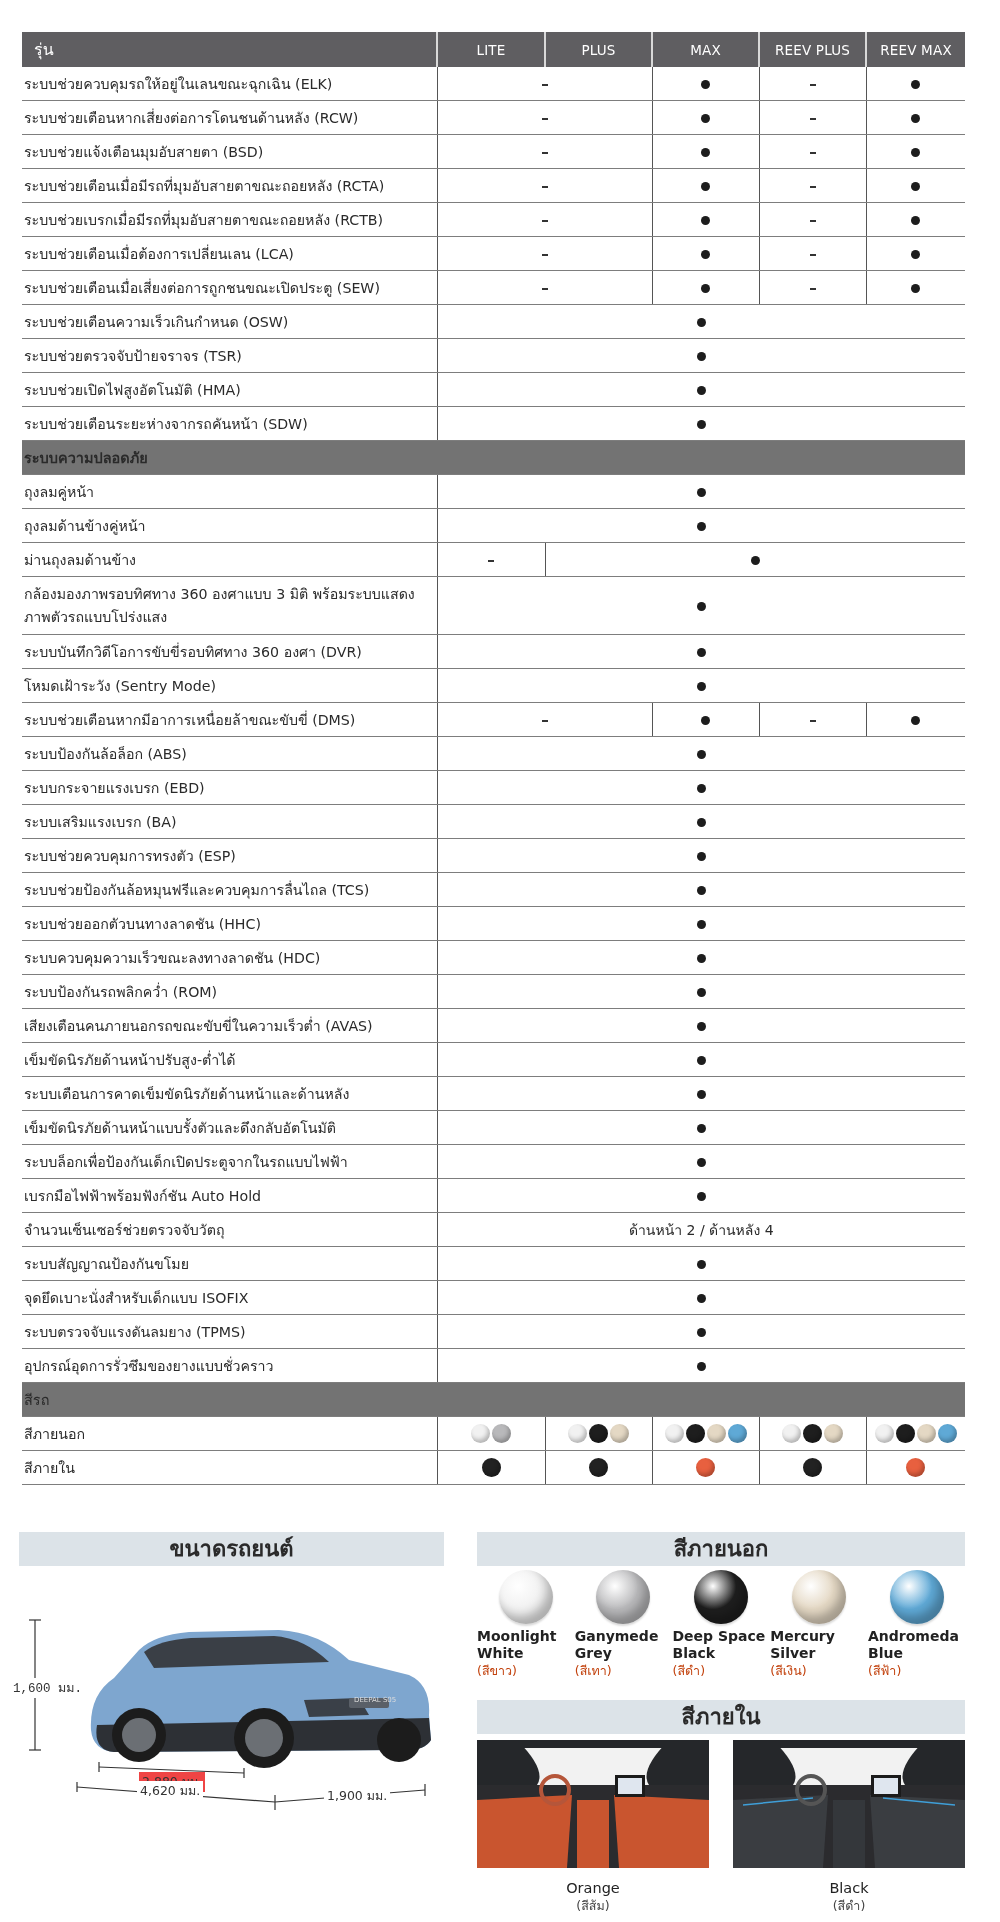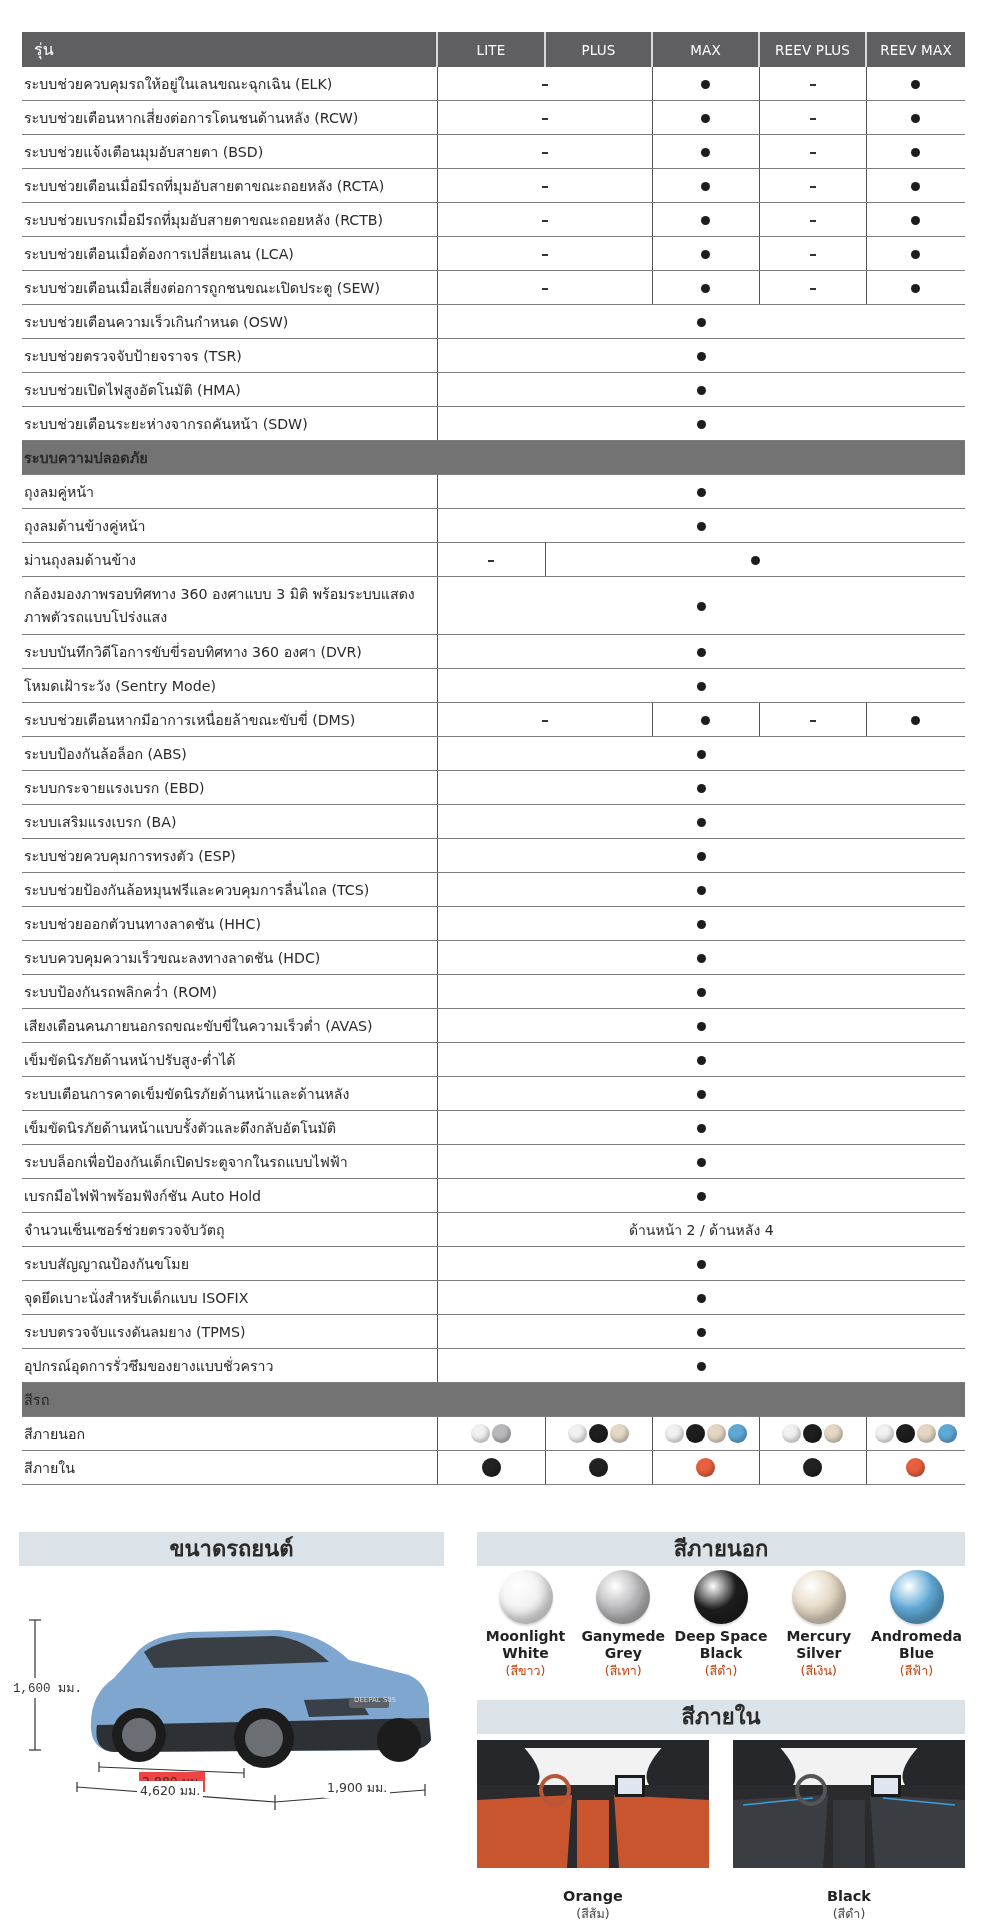--- a/index.html
+++ b/index.html
@@ -20,27 +20,27 @@
   .dash { display:inline-block; width:6px; height:2px; background:#333; vertical-align:middle; }
   .ball { display:inline-block; width:19px; height:19px; border-radius:50%; margin:0 1px; vertical-align:middle;
           box-shadow: inset -2px -3px 4px rgba(0,0,0,0.25); }
   .panel-head { position:absolute; background:#dce3e8; height:34px; line-height:34px; text-align:center; font-size:22px; font-weight:bold; color:#2a2a2a; }
   .size-head { left:19px; top:1532px; width:425px; }
   .ext-head { left:477px; top:1532px; width:488px; }
   .int-head { left:477px; top:1700px; width:488px; }
   .car-wrap { position:absolute; left:19px; top:1590px; width:420px; height:240px; }
   .dim { position:absolute; font-size:12.5px; color:#333; white-space:nowrap; }
   .swatch-row { position:absolute; left:477px; top:1570px; width:488px; display:flex; justify-content:space-between; }
-  .swatch { width:97px; text-align:center; }
+  .swatch { width:97px; text-align:left; }
   .swatch .sball { width:54px; height:54px; border-radius:50%; margin:0 auto 4px; box-shadow: inset -6px -8px 10px rgba(0,0,0,0.28), 0 2px 2px rgba(0,0,0,0.15); }
   .swatch .en { font-size:14px; font-weight:bold; line-height:17px; color:#222; }
   .swatch .th { font-size:12.5px; color:#c2410c; line-height:18px; }
   .interior { position:absolute; top:1740px; width:232px; text-align:center; }
   .interior .img { width:232px; height:128px; border-radius:0; position:relative; overflow:hidden; }
-  .interior .en { font-size:14.5px; font-weight:bold; margin-top:20px; color:#222; }
+  .interior .en { font-size:14.5px; font-weight:normal; margin-top:12px; color:#222; }
   .interior .th { font-size:12.5px; color:#444; }
 </style>
 </head>
 <body>
 
 <table class="spec-table">
   <colgroup>
     <col style="width:415px">
       <col style="width:108px">
       <col style="width:107px">
@@ -285,21 +285,21 @@
     <line x1="58" y1="197" x2="256" y2="212" stroke="#333" stroke-width="1.2"></line>
     <line x1="58" y1="192" x2="58" y2="202" stroke="#333" stroke-width="1.2"></line>
     <line x1="256" y1="205" x2="256" y2="220" stroke="#333" stroke-width="1.2"></line>
 
     <line x1="256" y1="212" x2="406" y2="200" stroke="#333" stroke-width="1.2"></line>
     <line x1="406" y1="194" x2="406" y2="206" stroke="#333" stroke-width="1.2"></line>
   </svg>
   <div class="dim" style="left:-8px; top:88px; background:#fff; padding:0 2px;font-family:Liberation Mono, monospace;">1,600 มม.</div>
   <div class="dim" style="left:120px; top:182px; background:#ef4444; padding:0 3px;">2,880 มม.</div>
   <div class="dim" style="left:118px; top:191px; background:#fff; padding:0 3px;">4,620 มม.</div>
-  <div class="dim" style="left:305px; top:188px; background:#fff; padding:0 3px;">1,900 มม.</div>
+  <div class="dim" style="left:305px; top:196px; background:#fff; padding:0 3px;">1,900 มม.</div>
   <div class="dim" style="left:335px; top:106px; font-size:7px; color:#ddd;">DEEPAL S05</div>
 </div>
 
 <div class="panel-head ext-head">สีภายนอก</div>
 <div class="swatch-row" id="swatch-row">
     <div class="swatch">
       <div class="sball" style="background:radial-gradient(circle at 35% 30%, #ffffff 0%, #f1f1f1 45%, #f1f1f1 100%)"></div>
       <div class="en">Moonlight</div>
       <div class="en">White</div>
       <div class="th">(สีขาว)</div>

